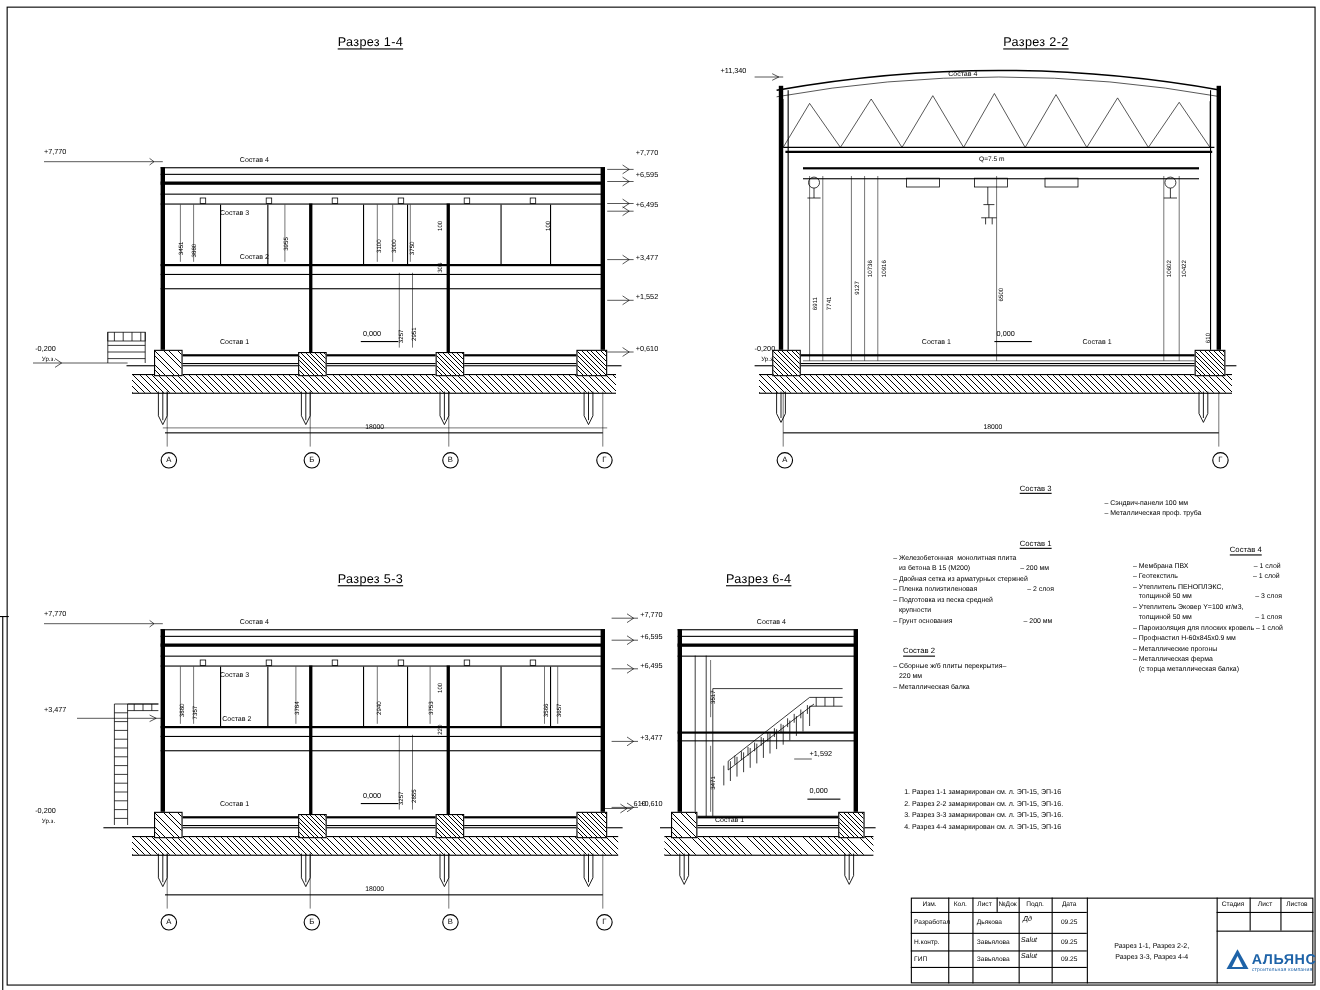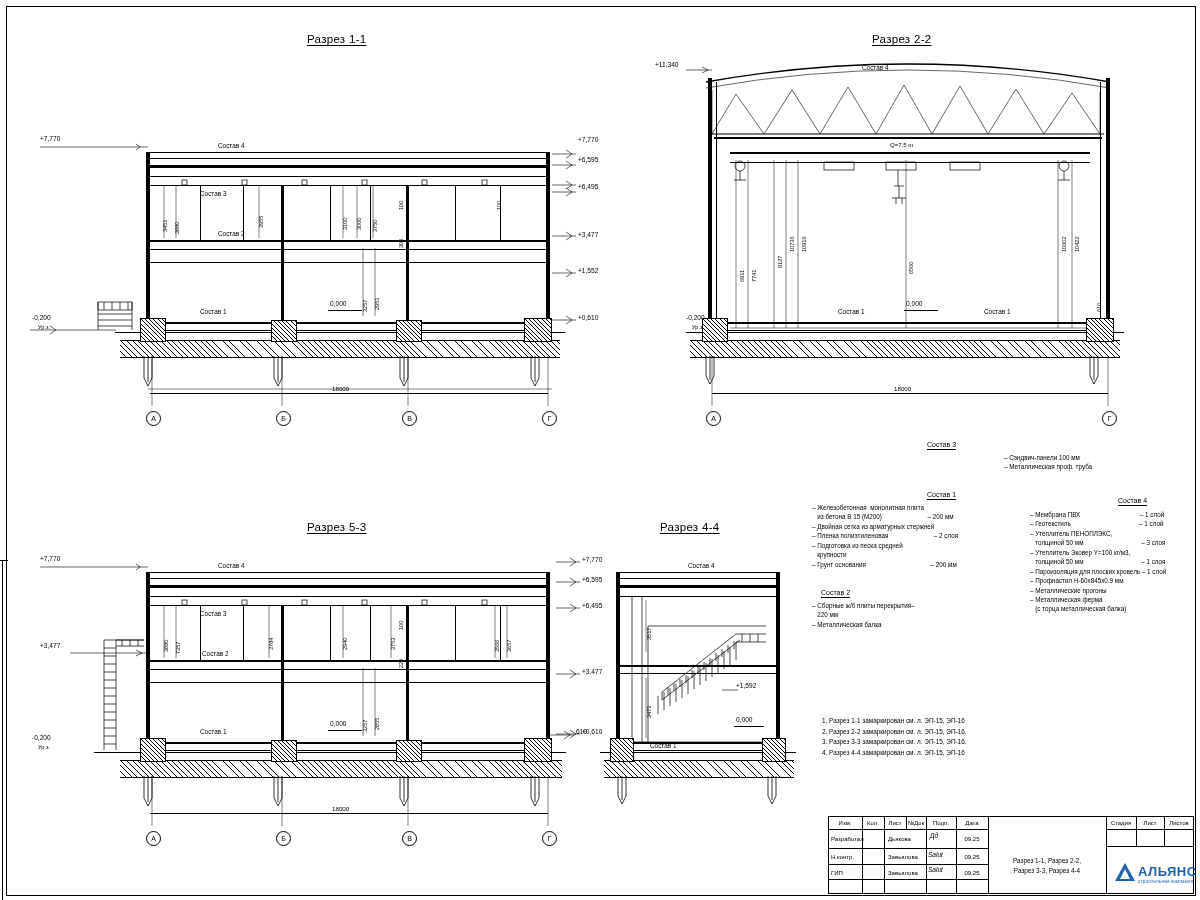--- a/index.html
+++ b/index.html
@@ -39,21 +39,21 @@
 </style>
 </head>
 <body>
 
 <div id="sheet">
 
   <div class="frame" style="left:6px;top:6px;width:1188px;height:888px;"></div>
   <div class="ln vl" style="left:2px;top:560px;height:340px;"></div>
   <div class="ln hl" style="left:0;top:560px;width:8px;"></div>
 
-  <div class="title" style="left:307px;top:33px;">Разрез 1-1</div>
+  <div class="title" style="left:307px;top:33px;">Разрез 1-4</div>
 
   <div class="ground" style="left:120px;top:340px;width:440px;height:16px;">
     <div class="hatch" style="left:0;top:0;width:440px;height:16px;"></div>
   </div>
   <div class="ln hl" style="left:115px;top:332px;width:450px;"></div>
 
   <div class="roof" style="left:146px;top:152px;width:404px;height:0;"></div>
   <div class="ln hl" style="left:146px;top:158px;width:404px;"></div>
   <div class="ln hl" style="left:146px;top:165px;width:404px;height:3px;background:#000;"></div>
   <div class="ln hl" style="left:146px;top:176px;width:404px;"></div>
@@ -192,21 +192,21 @@
         <path d="M262,0 L262,50"></path>
         <path d="M402,0 L402,50"></path>
       <path d="M2,33 L406,33" stroke-dasharray="0"></path>
     </g>
   </svg>
   <div class="axis" style="left:146px;top:411px;">А</div>
   <div class="axis" style="left:276px;top:411px;">Б</div>
   <div class="axis" style="left:402px;top:411px;">В</div>
   <div class="axis" style="left:542px;top:411px;">Г</div>
 
-  <div class="title" style="left:872px;top:33px;">Разрез 2-2</div>
+  <div class="title" style="left:912px;top:33px;">Разрез 2-2</div>
 
   <div class="ground" style="left:690px;top:340px;width:430px;height:16px;">
     <div class="hatch" style="left:0;top:0;width:430px;height:16px;"></div>
   </div>
   <div class="ln hl" style="left:686px;top:332px;width:438px;"></div>
 
   <svg style="left:706px;top:60px;width:404px;height:120px;">
     <path d="M0,22 Q202,-14 404,22" stroke="#000" stroke-width="1.4" fill="none"></path>
     <path d="M0,28 Q202,-8 404,28" stroke="#000" stroke-width="0.6" fill="none"></path>
     <path d="M6,74 L398,74" stroke="#000" stroke-width="1" fill="none"></path>
@@ -436,21 +436,21 @@
         <path d="M136,0 L136,50"></path>
         <path d="M262,0 L262,50"></path>
         <path d="M402,0 L402,50"></path>
     </g>
   </svg>
   <div class="axis" style="left:146px;top:831px;">А</div>
   <div class="axis" style="left:276px;top:831px;">Б</div>
   <div class="axis" style="left:402px;top:831px;">В</div>
   <div class="axis" style="left:542px;top:831px;">Г</div>
 
-  <div class="title" style="left:660px;top:521px;">Разрез 4-4</div>
+  <div class="title" style="left:660px;top:521px;">Разрез 6-4</div>
 
   <div class="ground" style="left:604px;top:760px;width:190px;height:16px;">
     <div class="hatch" style="left:0;top:0;width:190px;height:16px;"></div>
   </div>
   <div class="ln hl" style="left:600px;top:752px;width:196px;"></div>
 
   <div class="roof" style="left:616px;top:572px;width:164px;height:0;"></div>
   <div class="ln hl" style="left:616px;top:578px;width:164px;"></div>
   <div class="ln hl" style="left:616px;top:585px;width:164px;height:3px;"></div>
   <div class="ln hl" style="left:616px;top:596px;width:164px;"></div>

